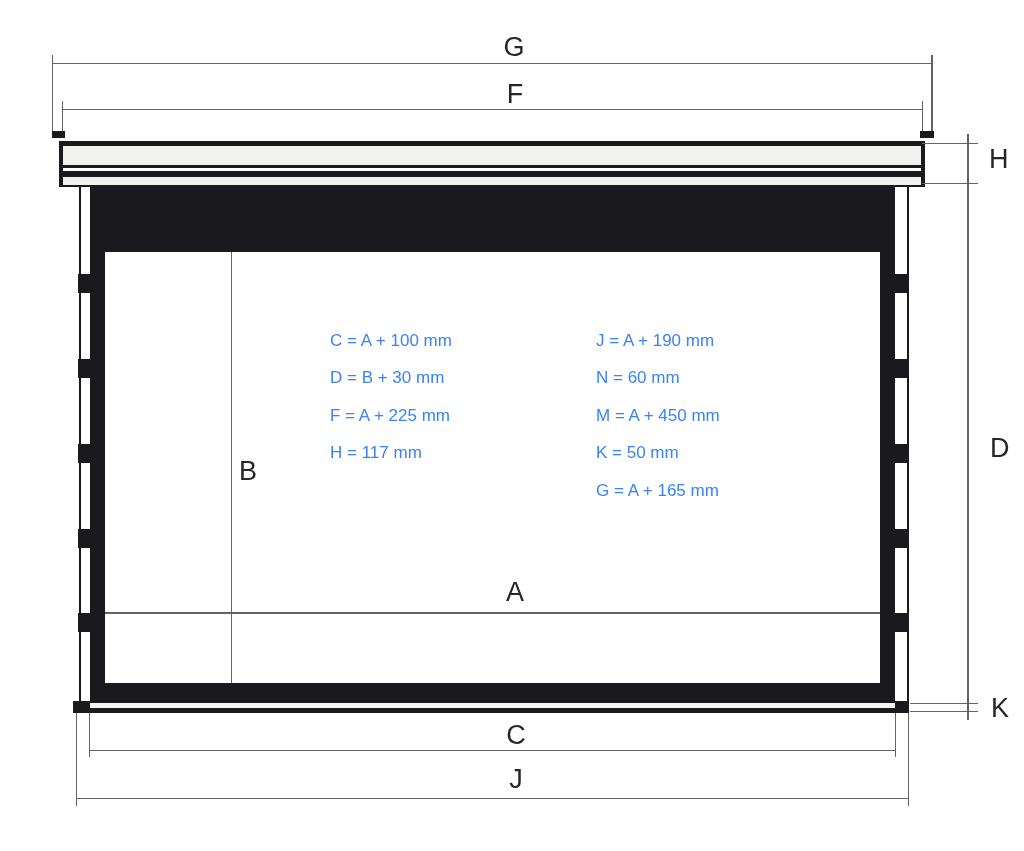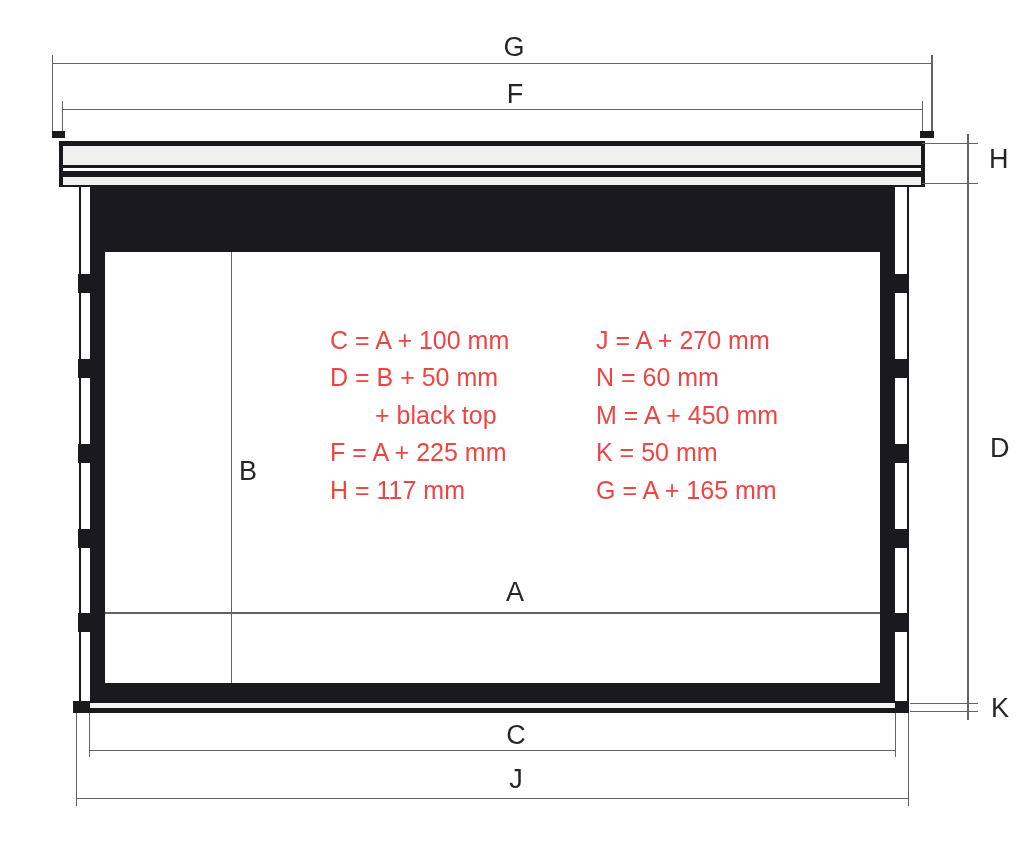--- a/index.html
+++ b/index.html
@@ -12,21 +12,21 @@
   .gline{position:absolute;background:#636363;}
   .blk{position:absolute;background:#1a1a1e;}
   .dim-label{
     position:absolute;font-size:27px;line-height:1;color:#262626;
     transform:translateX(-50%);white-space:nowrap;
   }
   .dim-label-r{
     position:absolute;font-size:27px;line-height:1;color:#262626;white-space:nowrap;
   }
   .formula-col{
-    position:absolute;font-size:25px;line-height:37.4px;color:#ef4444;white-space:nowrap;
+    position:absolute;font-size:17px;line-height:37.4px;color:#3b82f6;white-space:nowrap;
   }
   .formula-col .indent{padding-left:45px;}
   
   .casing-inner{position:absolute;left:4px;right:4px;top:0;bottom:0;}
   .band{position:absolute;left:0;right:0;}
 </style>
 </head>
 <body>
 
 <div id="canvas">
@@ -75,27 +75,26 @@
   <div class="blk" style="left:895px;top:613px;width:12px;height:19px;"></div>
 
   <div class="gline" style="left:231px;top:252px;width:1.2px;height:431px;"></div>
   <div class="dim-label-r" style="left:239px;top:458px;">B</div>
 
   <div class="gline" style="left:105px;top:612px;width:775px;height:1.5px;"></div>
   <div class="dim-label" style="left:515px;top:579px;">A</div>
 
   <div class="formula-col" style="left:330px;top:322px;">
     <div>C = A + 100 mm</div>
-    <div>D = B + 50 mm</div>
-    <div class="indent">+ black top</div>
+    <div>D = B + 30 mm</div>
     <div>F = A + 225 mm</div>
     <div>H = 117 mm</div>
   </div>
   <div class="formula-col" style="left:596px;top:322px;">
-    <div>J = A + 270 mm</div>
+    <div>J = A + 190 mm</div>
     <div>N = 60 mm</div>
     <div>M = A + 450 mm</div>
     <div>K = 50 mm</div>
     <div>G = A + 165 mm</div>
   </div>
 
   <div class="gline" style="left:966.5px;top:134px;width:2px;height:586px;"></div>
   <div class="dim-label-r" style="left:990px;top:435px;">D</div>
 
   <div class="blk" style="left:73px;top:701px;width:836px;height:12px;">

